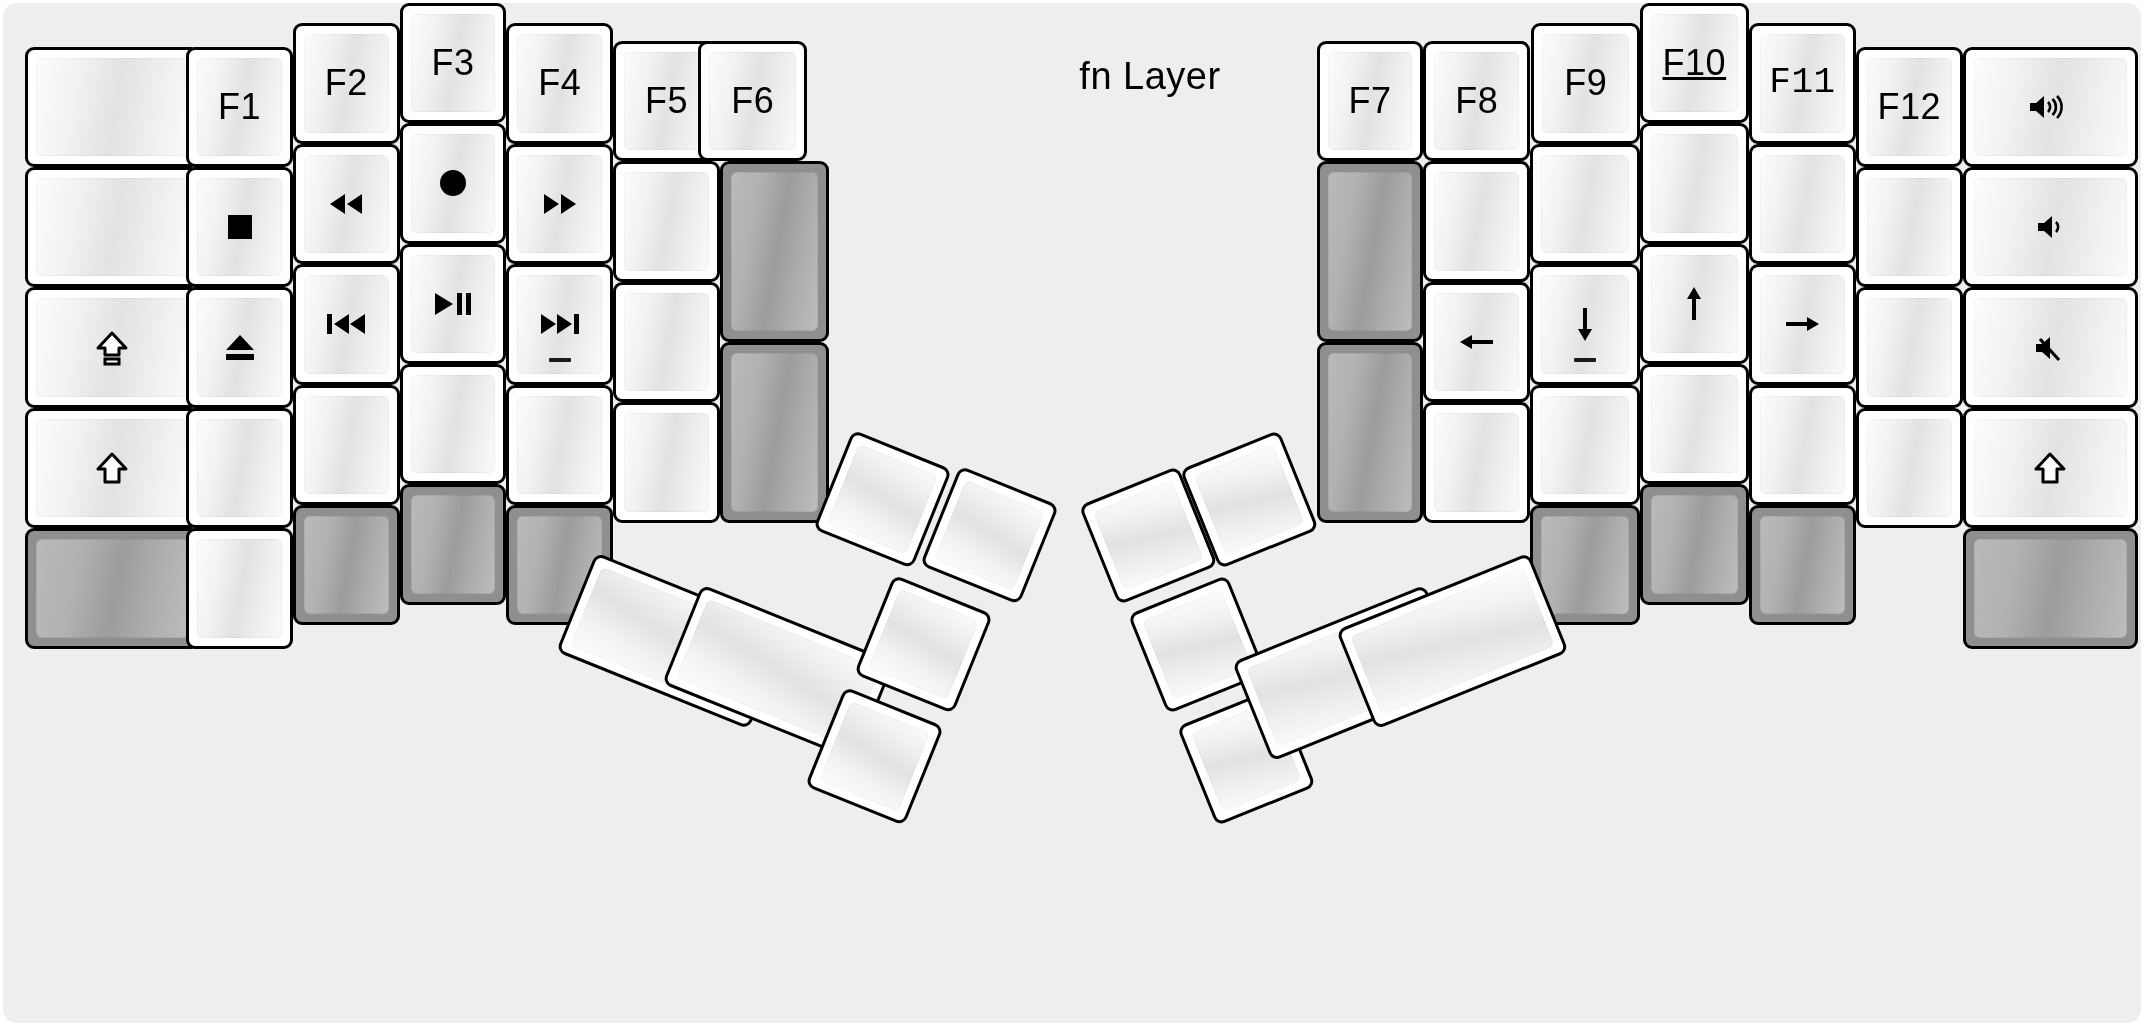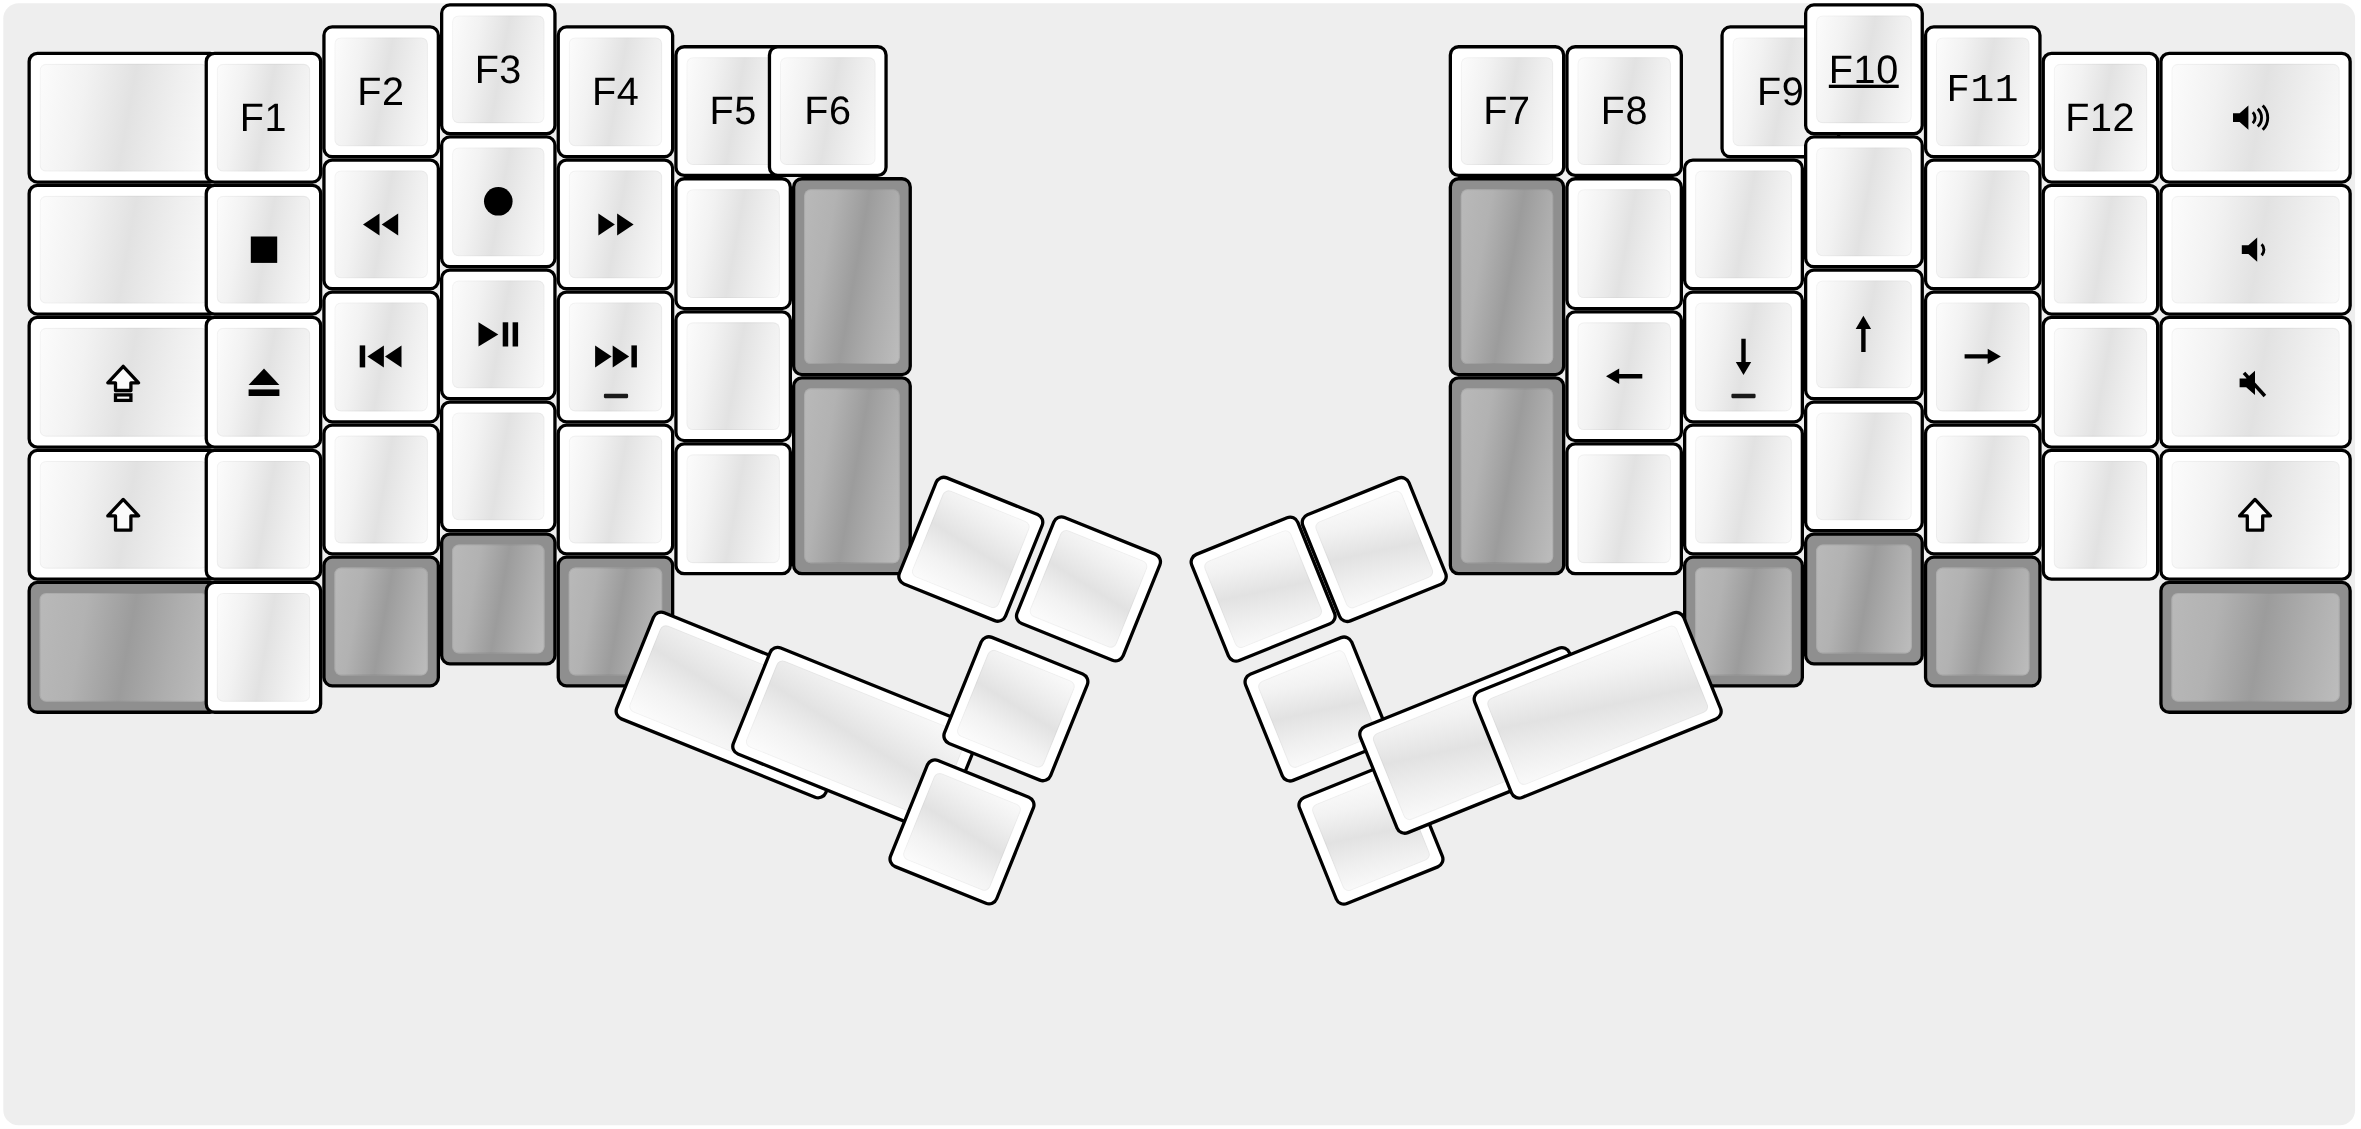--- a/index.html
+++ b/index.html
@@ -85,20 +85,21 @@
     border-radius: 1px;
     left: 50%;
     margin-left: -11px;
   }
 </style>
 </head>
 <body>
 
 <div id="root">
   <div id="panel"></div>
+  <div id="title">fn Layer</div>
   <div id="keys-layer">
       <div class="key" style="left: 24.6352px; top: 46.5332px; width: 175.184px; height: 120.439px;">
         <div class="cap"></div>
         <div class="glyph"></div>
       </div>
       <div class="key" style="left: 24.6352px; top: 166.972px; width: 175.184px; height: 120.439px;">
         <div class="cap"></div>
         <div class="glyph"></div>
       </div>
       <div class="key" style="left: 24.6352px; top: 287.411px; width: 175.184px; height: 120.439px;">
@@ -298,21 +299,21 @@
           <svg width="40" height="26" viewBox="0 0 40 26">
             <path d="M36 13 H8" stroke="#000" stroke-width="4"></path>
             <path d="M3 13 L15 6 L15 20 Z" fill="#000"></path>
           </svg>
         </div>
       </div>
       <div class="key" style="left: 1423.37px; top: 402.375px; width: 106.753px; height: 120.439px;">
         <div class="cap"></div>
         <div class="glyph"></div>
       </div>
-      <div class="key" style="left: 1564px; top: 23.2666px; width: 109.49px; height: 120.439px;">
+      <div class="key" style="left: 1531px; top: 23.2666px; width: 109.49px; height: 120.439px;">
         <div class="cap"></div>
         <div class="glyph fk">F9</div>
       </div>
       <div class="key" style="left: 1530.12px; top: 143.705px; width: 109.49px; height: 120.439px;">
         <div class="cap"></div>
         <div class="glyph"></div>
       </div>
       <div class="key" style="left: 1530.12px; top: 264.144px; width: 109.49px; height: 120.439px;">
         <div class="cap"></div>
         <div class="glyph">

